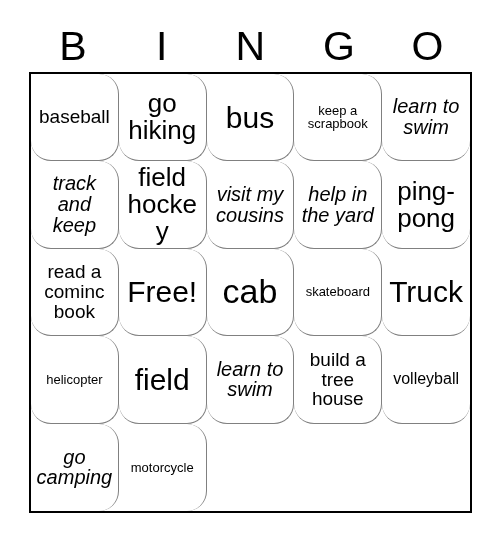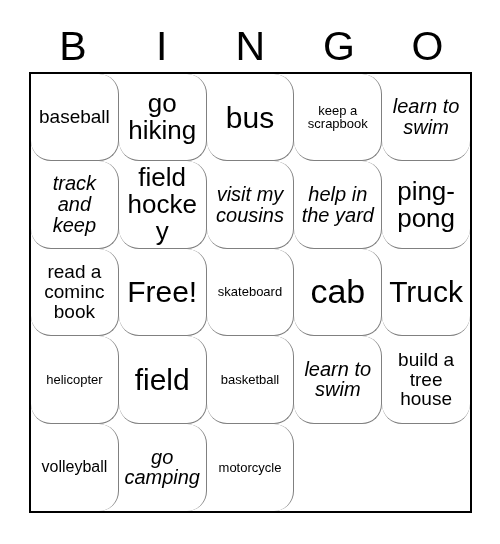--- a/index.html
+++ b/index.html
@@ -139,36 +139,33 @@
       <div class="cell">
         <span class="cell-text fs-xl">ping-pong</span>
       </div>
       <div class="cell">
         <span class="cell-text fs-md">read a cominc book</span>
       </div>
       <div class="cell">
         <span class="cell-text fs-xxl">Free!</span>
       </div>
       <div class="cell">
-        <span class="cell-text fs-xs">skateboard</span>
+        <span class="cell-text fs-huge">cab</span>
       </div>
       <div class="cell">
-        <span class="cell-text fs-huge">cab</span>
+        <span class="cell-text fs-xs">skateboard</span>
       </div>
       <div class="cell">
         <span class="cell-text fs-xxl">Truck</span>
       </div>
       <div class="cell">
         <span class="cell-text fs-xs">helicopter</span>
       </div>
       <div class="cell">
         <span class="cell-text fs-xxl">field</span>
-      </div>
-      <div class="cell">
-        <span class="cell-text fs-xs">basketball</span>
       </div>
       <div class="cell">
         <span class="cell-text fs-lg">learn to swim</span>
       </div>
       <div class="cell">
         <span class="cell-text fs-md">build a tree house</span>
       </div>
       <div class="cell">
         <span class="cell-text fs-sm">volleyball</span>
       </div>

